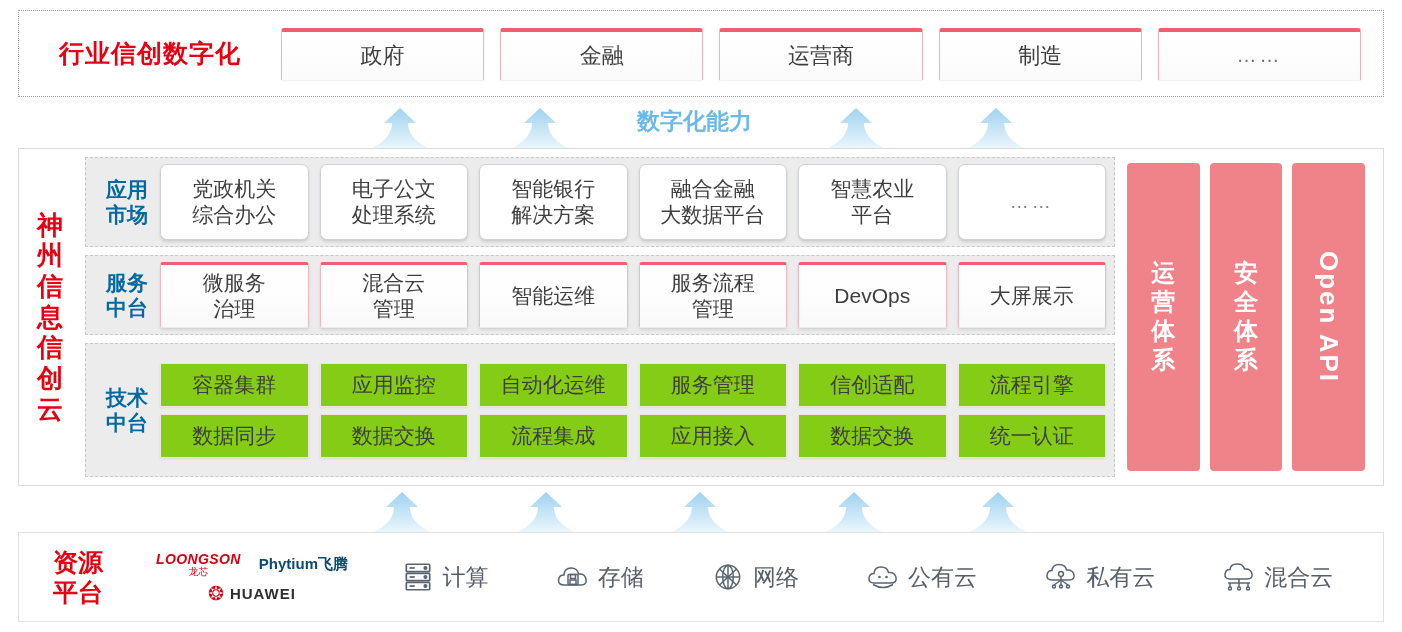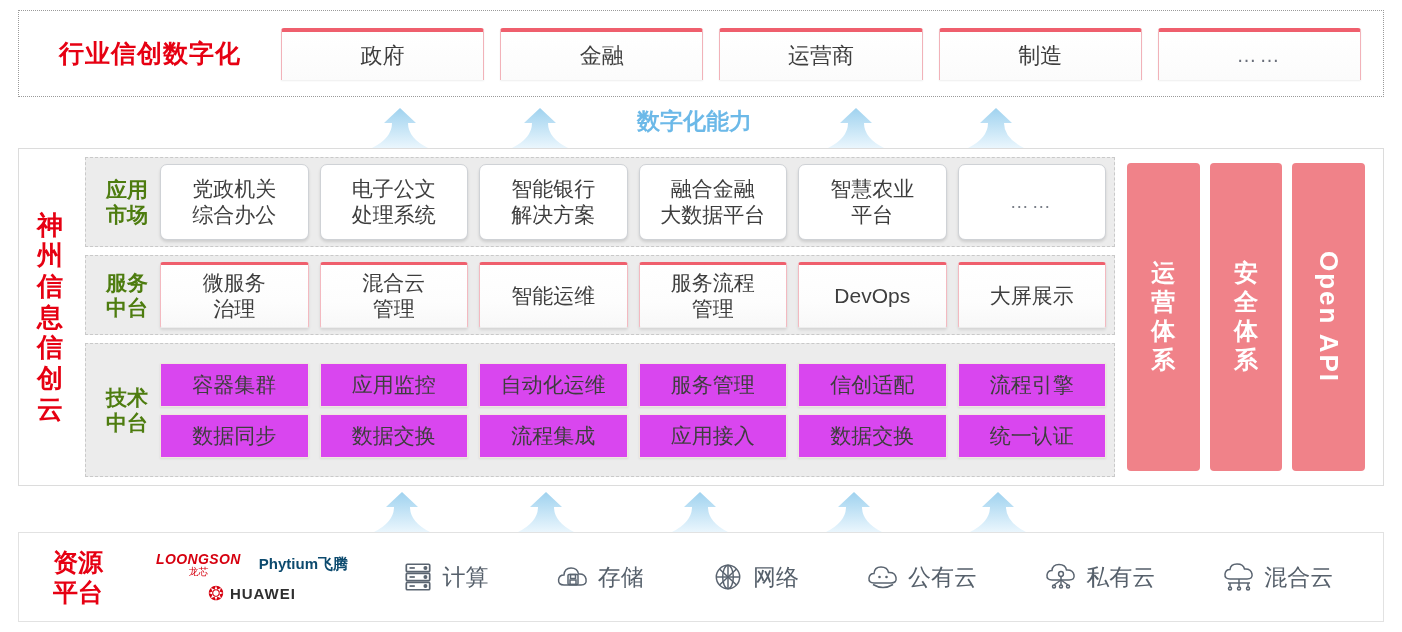--- a/index.html
+++ b/index.html
@@ -87,21 +87,21 @@
     box-sizing:border-box;
     display:flex;align-items:center;
     padding:6px 8px;
   }
   .tier-app{height:96px;}
   .tier-svc{height:86px;}
   .tier-tech{height:145px;}
 
   .tier-label{
     width:66px;flex:none;text-align:center;
-    font-size:21px;font-weight:bold;color:#4d7c0f;line-height:1.2;
+    font-size:21px;font-weight:bold;color:#0369a1;line-height:1.2;
   }
   .tier-label span{display:block;}
 
   .tier-items{
     flex:1;display:flex;gap:11px;align-items:flex-end;
   }
   .tier-items-2r{
     flex:1;display:flex;flex-direction:column;gap:7px;
   }
   .tech-row{display:flex;gap:11px;}
@@ -127,21 +127,21 @@
     border-bottom:1px solid #ededed;
     border-radius:3px 3px 2px 2px;
     box-shadow:0 2px 3px rgba(0,0,0,.10);
     display:flex;align-items:center;justify-content:center;text-align:center;
     font-size:21px;color:#3e3e3e;line-height:1.22;
     box-sizing:border-box;
   }
 
   
   .tech-card{
-    flex:1;height:44px;background:#d946ef;
+    flex:1;height:44px;background:#84cc16;
     border:1px solid #f0e6de;
     box-shadow:0 1px 2px rgba(0,0,0,.08);
     display:flex;align-items:center;justify-content:center;
     font-size:21px;color:#3e3e3e;
     box-sizing:border-box;
   }
 
   
   .pillars{
     width:258px;flex:none;display:flex;gap:10px;

